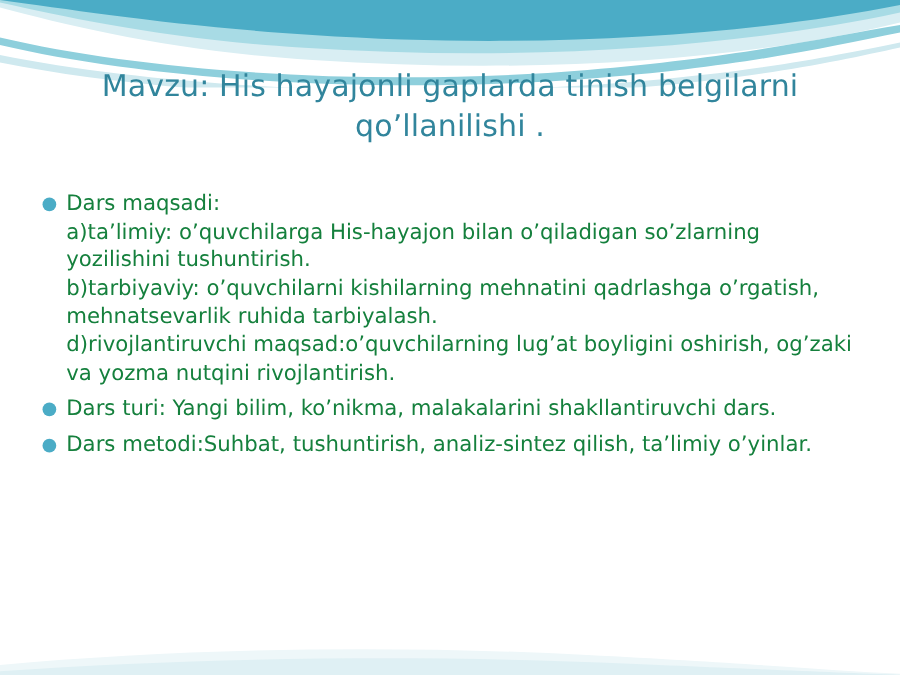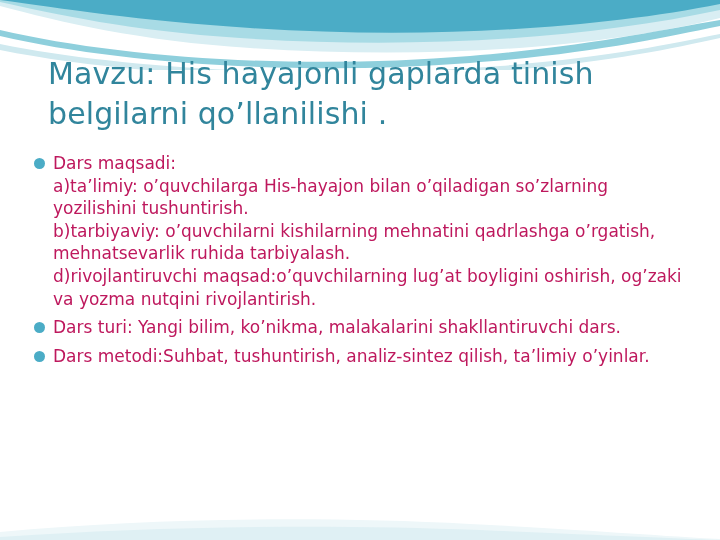--- a/index.html
+++ b/index.html
@@ -35,23 +35,23 @@
     left: 0;
     width: 720px;
     height: 30px;
     pointer-events: none;
   }
   .title {
     position: absolute;
     top: 54px;
     left: 48px;
     width: 624px;
-    text-align: left;
+    text-align: center;
     color: #31859c;
-    font-size: 30px;
+    font-size: 24px;
     line-height: 1.32;
     font-weight: normal;
     letter-spacing: 0.1px;
   }
   .body-block {
     position: absolute;
     top: 152px;
     left: 34px;
     width: 660px;
   }
@@ -64,21 +64,21 @@
     flex: 0 0 auto;
     width: 11px;
     height: 11px;
     border-radius: 50%;
     background: #4bacc6;
     margin-top: 6px;
     margin-right: 8px;
   }
   .bullet-text {
     flex: 1 1 auto;
-    color: #be185d;
+    color: #15803d;
     font-size: 17px;
     line-height: 1.33;
     white-space: pre-line;
   }
 </style>
 </head>
 <body>
 
 <div class="slide">
 

